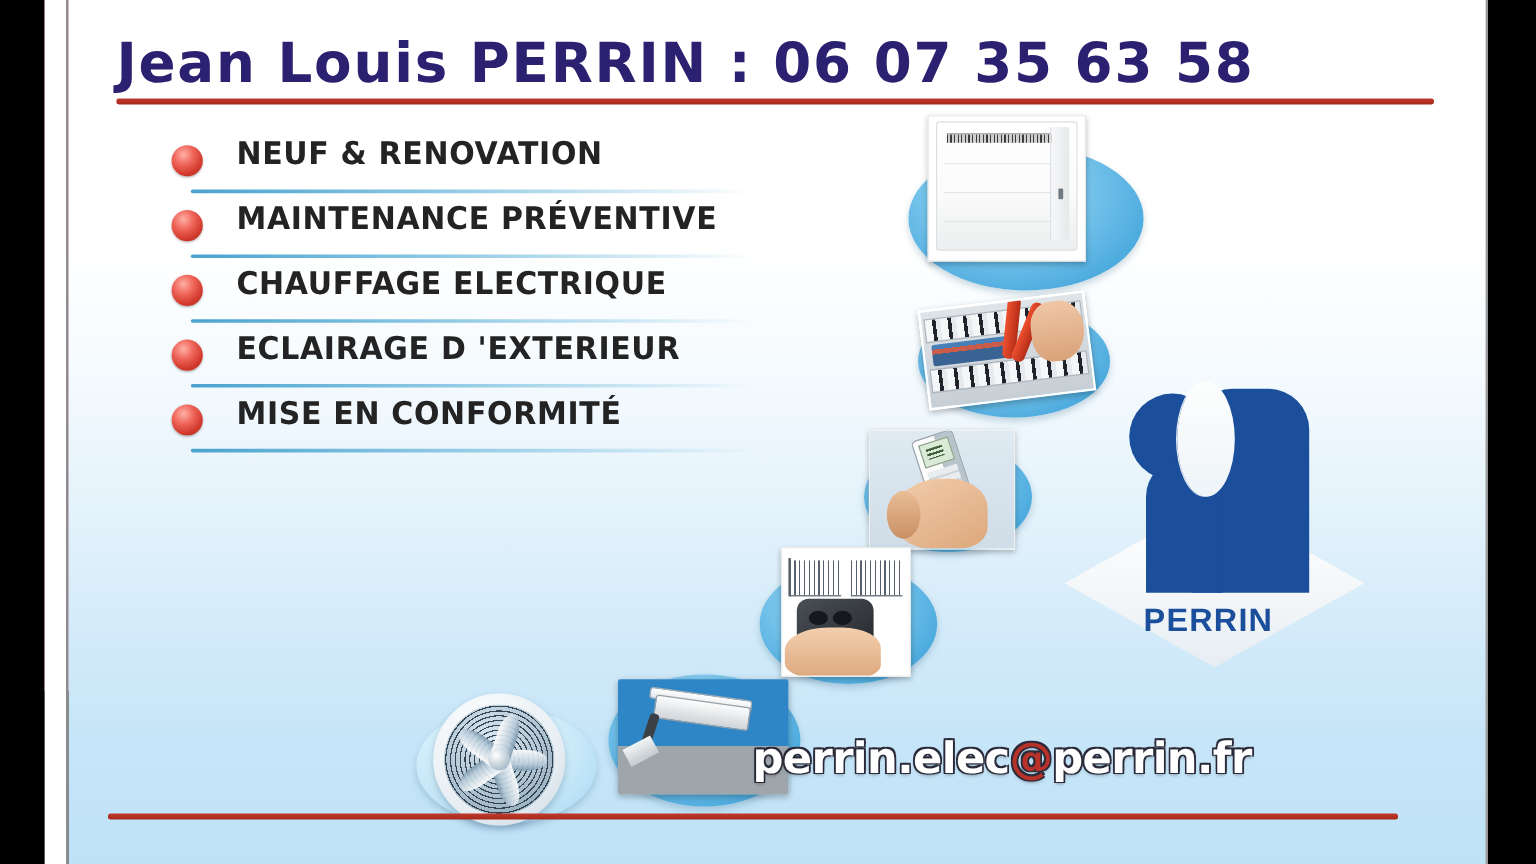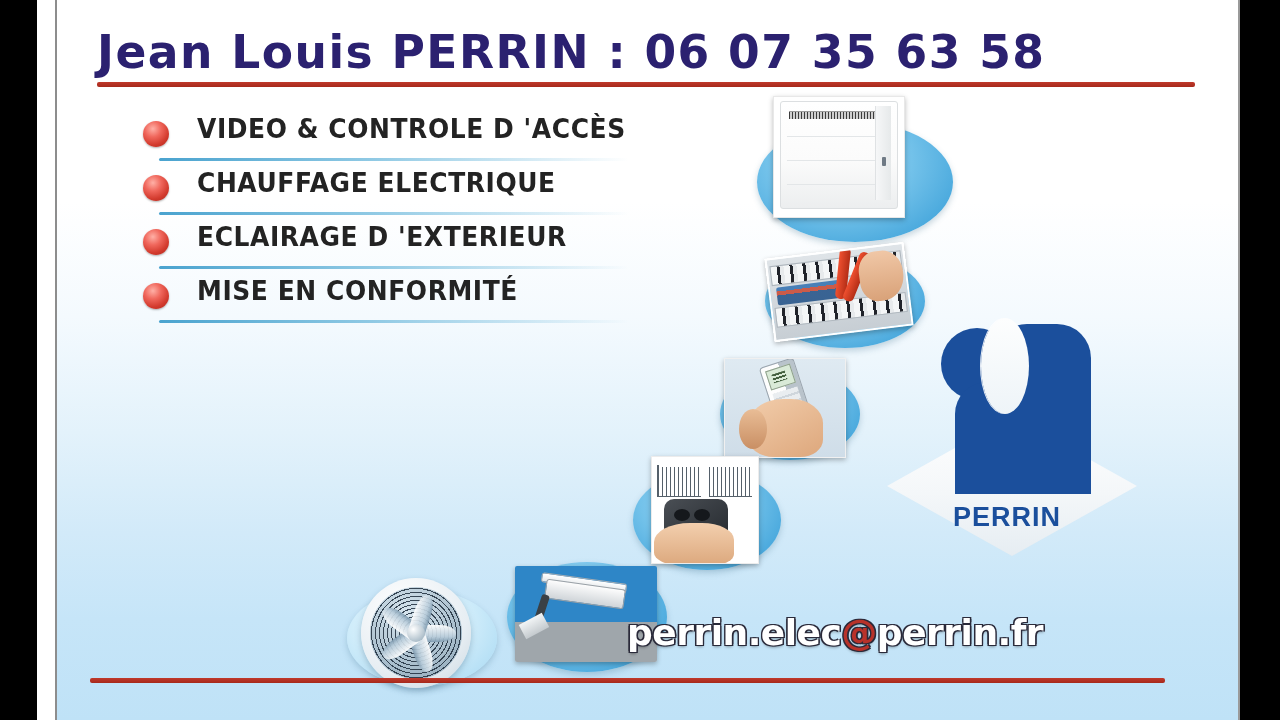--- a/index.html
+++ b/index.html
@@ -394,27 +394,32 @@
 
     <div class="header">
       <div class="header-title">Jean Louis PERRIN : 06 07 35 63 58</div>
     </div>
     <div class="header-rule"></div>
 
     <div class="services">
 
 
 
-
-
       <div class="svc-row">
         <span class="bullet"></span>
-        <span class="svc-label">VIDEO &amp; CONTROLE D 'ACCÈS</span>
+        <span class="svc-label">NEUF &amp; RENOVATION</span>
         <span class="svc-divider"></span>
       </div>
+
+      <div class="svc-row">
+        <span class="bullet"></span>
+        <span class="svc-label">MAINTENANCE PRÉVENTIVE</span>
+        <span class="svc-divider"></span>
+      </div>
+
 
       <div class="svc-row">
         <span class="bullet"></span>
         <span class="svc-label">CHAUFFAGE ELECTRIQUE</span>
         <span class="svc-divider"></span>
       </div>
 
       <div class="svc-row">
         <span class="bullet"></span>
         <span class="svc-label">ECLAIRAGE D 'EXTERIEUR</span>

